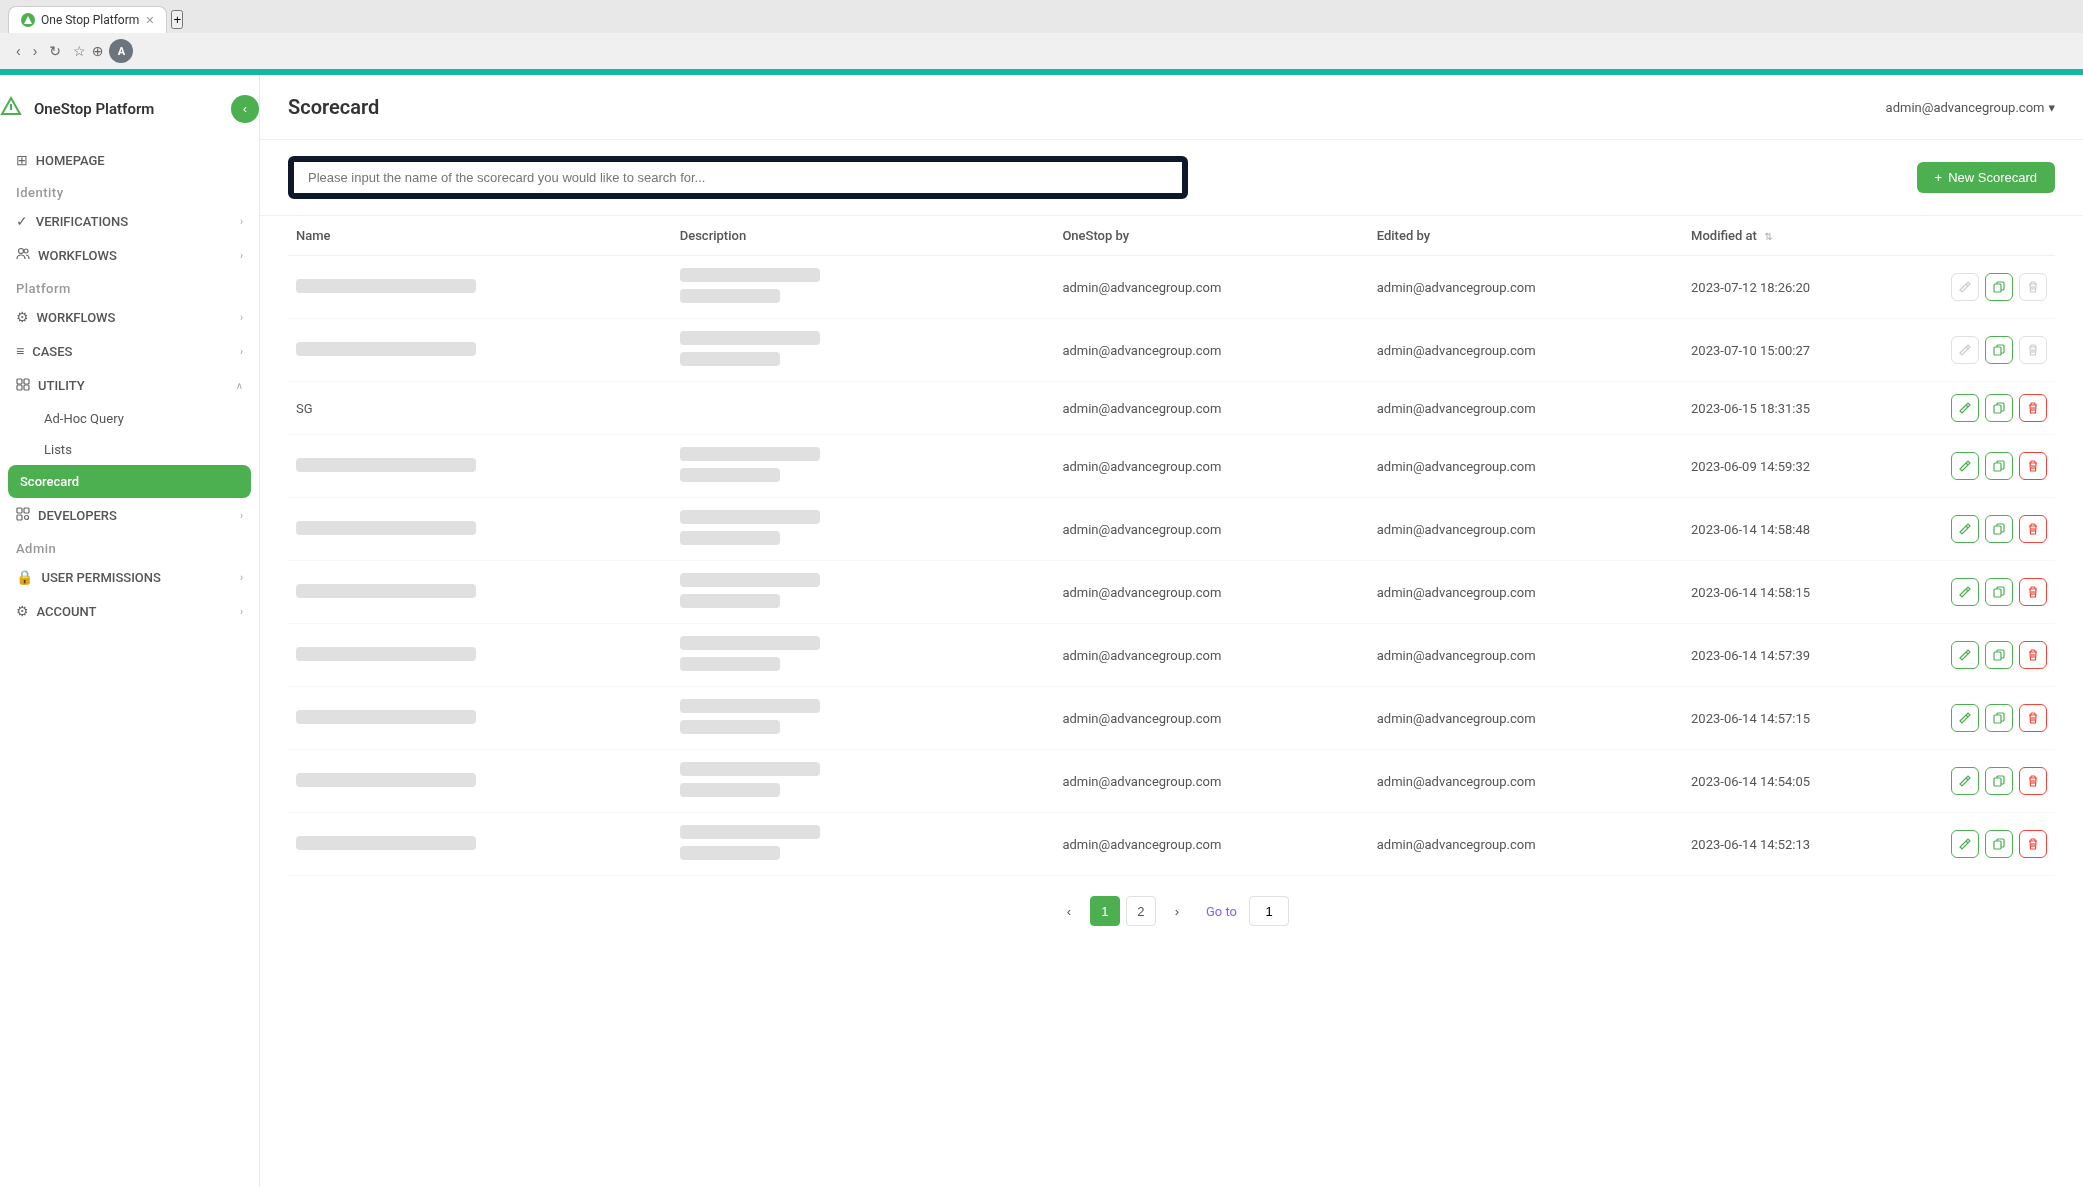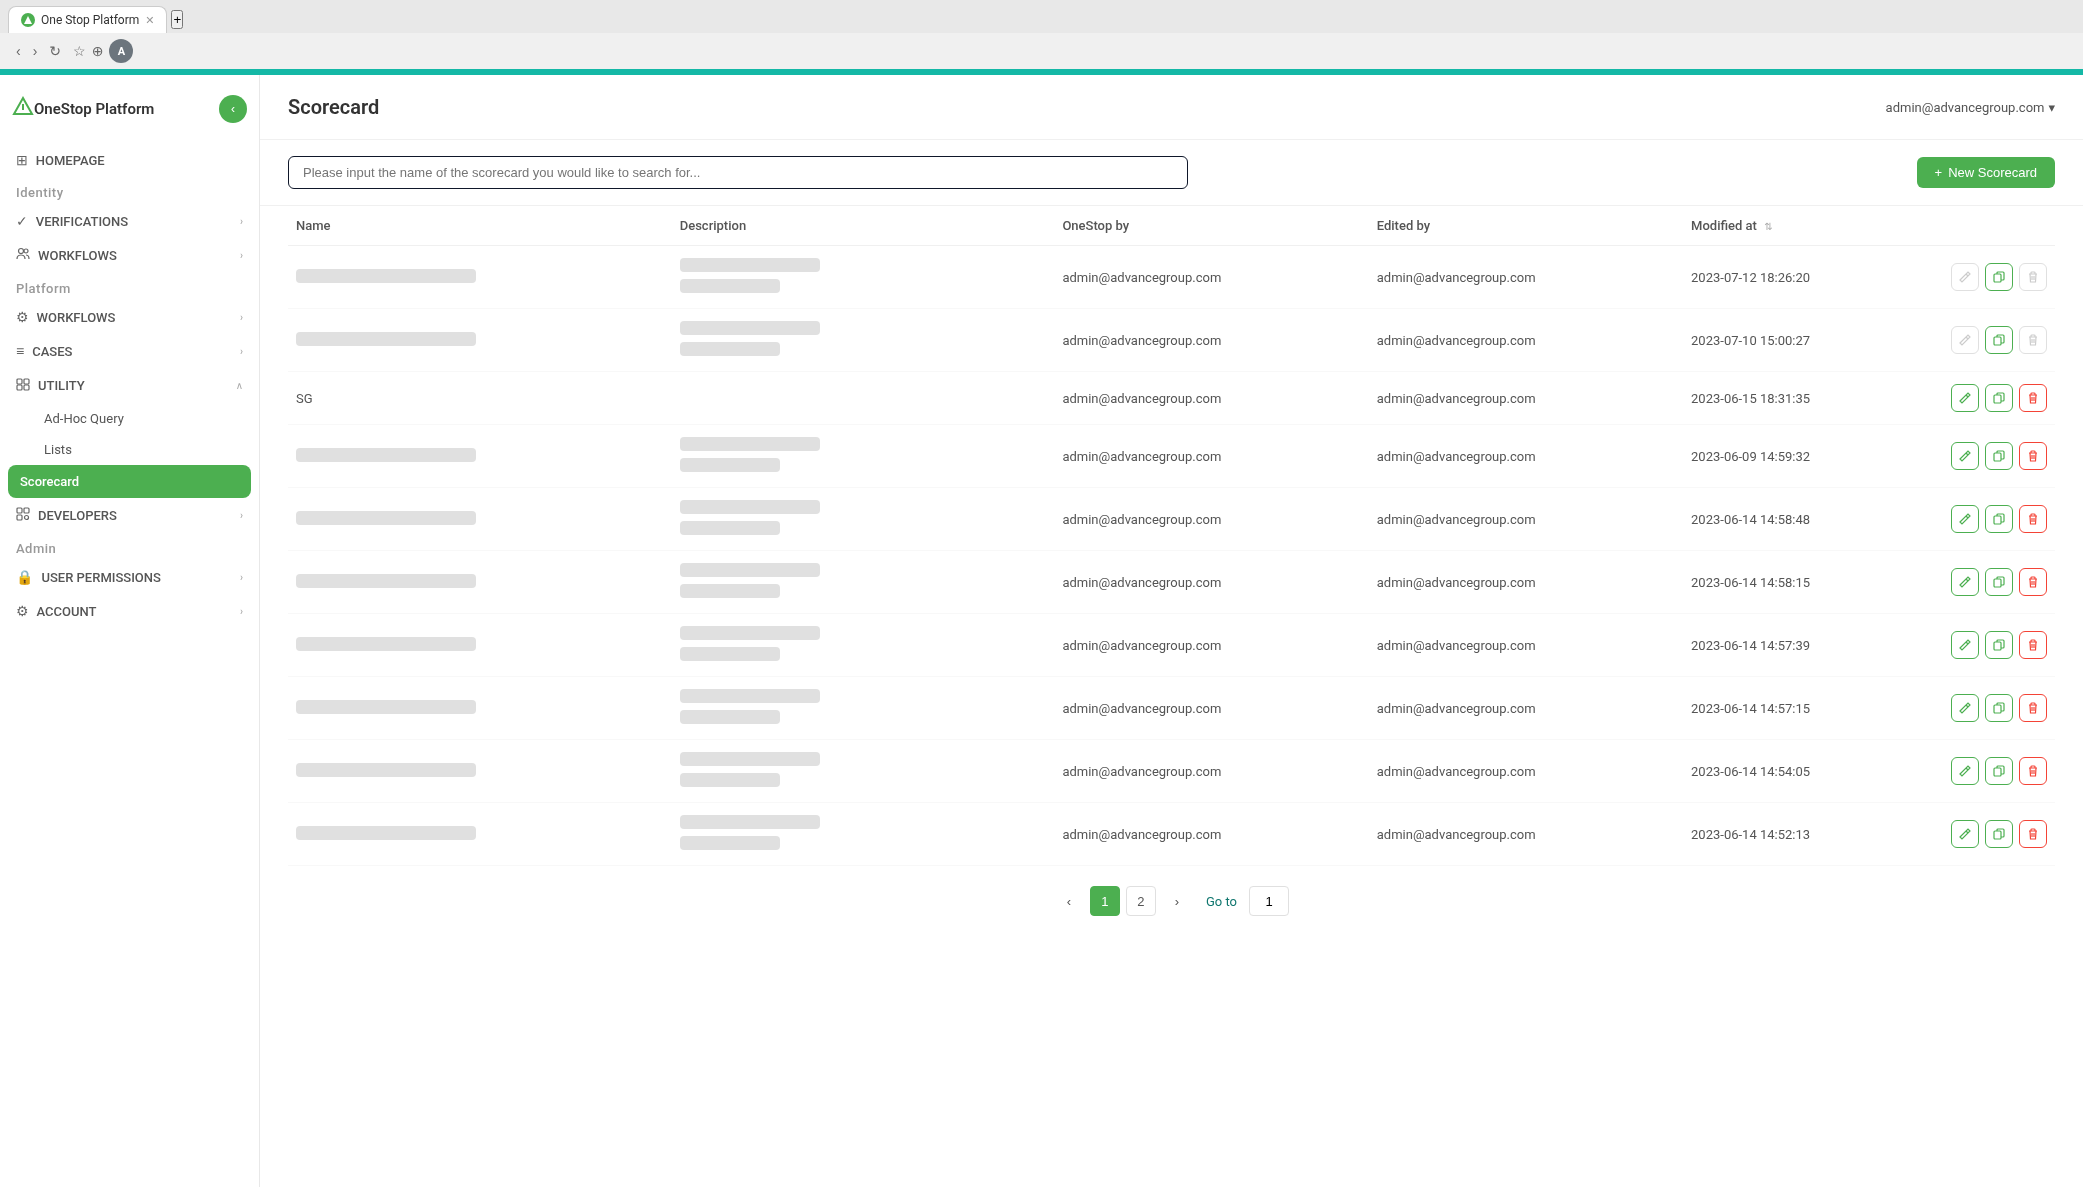--- a/index.html
+++ b/index.html
@@ -17,21 +17,21 @@
     .address-input { flex: 1; padding: 5px 10px; border: 1px solid #ddd; border-radius: 20px; font-size: 12px; background: white; color: #333; }
     .browser-actions { display: flex; gap: 6px; align-items: center; }
     .browser-action-btn { background: none; border: none; color: #666; font-size: 14px; cursor: pointer; }
     .user-avatar { width: 24px; height: 24px; border-radius: 50%; background: #6c757d; display: flex; align-items: center; justify-content: center; color: white; font-size: 11px; font-weight: bold; }
 
     
     .app-container { display: flex; height: calc(100vh - 70px); background: white; }
 
     
     .sidebar { width: 260px; min-width: 260px; background: white; border-right: 1px solid #e8e8e8; overflow-y: auto; padding: 12px 0; }
-    .sidebar-logo { display: flex; align-items: center; gap: 0; padding: 8px 12px 20px; }
+    .sidebar-logo { display: flex; align-items: center; gap: 12px; padding: 8px 0 20px; }
     .logo-icon { color: #4CAF50; font-size: 20px; }
     .logo-text { font-size: 15px; font-weight: 600; color: #333; }
     .sidebar-collapse-btn { width: 28px; height: 28px; border-radius: 50%; background: #4CAF50; border: none; color: white; cursor: pointer; display: flex; align-items: center; justify-content: center; font-size: 12px; margin-left: auto; }
 
     .sidebar-section-label { font-size: 13px; color: #999; font-weight: 500; padding: 8px 16px 4px; letter-spacing: 0.5px; }
     .sidebar-item { display: flex; align-items: center; gap: 8px; padding: 9px 16px; cursor: pointer; color: #555; font-size: 13px; font-weight: 500; }
     .sidebar-item .item-icon { font-size: 14px; color: #666; }
     .sidebar-item .chevron { margin-left: auto; font-size: 10px; color: #aaa; }
     .sidebar-item.active { background: #4CAF50; color: white; border-radius: 8px; margin: 0 8px; padding: 9px 12px; }
 
@@ -40,21 +40,21 @@
     
     .main-content { flex: 1; overflow-y: auto; background: white; }
 
     
     .page-header { display: flex; align-items: center; justify-content: space-between; padding: 20px 28px; border-bottom: 1px solid #f0f0f0; }
     .page-title { font-size: 20px; font-weight: 600; color: #333; }
     .user-info { font-size: 13px; color: #555; cursor: pointer; display: flex; align-items: center; gap: 4px; }
 
     
     .toolbar { display: flex; align-items: center; justify-content: space-between; padding: 16px 28px; border-bottom: 1px solid #f0f0f0; }
-    .search-input { flex: 1; max-width: 900px; padding: 8px 14px; border: 1px solid #0f172a; border-radius: 6px; font-size: 13px; color: #999; background: white; }
+    .search-input { flex: 1; max-width: 900px; padding: 8px 14px; border: 6px solid #0f172a; border-radius: 6px; font-size: 13px; color: #999; background: white; }
     .new-scorecard-btn { display: flex; align-items: center; gap: 6px; padding: 8px 18px; background: #4CAF50; color: white; border: none; border-radius: 6px; font-size: 13px; font-weight: 500; cursor: pointer; white-space: nowrap; }
 
     
     .table-container { padding: 0 28px; }
     table { width: 100%; border-collapse: collapse; }
     thead th { padding: 12px 8px; text-align: left; font-size: 13px; font-weight: 500; color: #555; border-bottom: 1px solid #f0f0f0; }
     thead th .sort-icon { font-size: 10px; color: #aaa; margin-left: 4px; }
     tbody tr { border-bottom: 1px solid #f8f8f8; }
     tbody td { padding: 12px 8px; font-size: 13px; color: #555; vertical-align: middle; }
 
@@ -68,21 +68,21 @@
     .action-btn.edit { border-color: #4CAF50; color: #4CAF50; background: white; }
     .action-btn.copy { border-color: #4CAF50; color: #4CAF50; background: white; }
     .action-btn.delete { border-color: #f44336; color: #f44336; background: white; }
     .action-btn.disabled { border-color: #e0e0e0; color: #ccc; background: white; cursor: not-allowed; }
 
     
     .pagination { display: flex; align-items: center; justify-content: center; padding: 20px; gap: 6px; }
     .page-btn { width: 30px; height: 30px; border-radius: 4px; border: 1px solid #e0e0e0; background: white; cursor: pointer; display: flex; align-items: center; justify-content: center; font-size: 13px; color: #555; }
     .page-btn.active { background: #4CAF50; color: white; border-color: #4CAF50; }
     .page-btn.nav { border: none; color: #555; }
-    .goto-label { font-size: 13px; color: #0f766e; margin-left: 8px; }
+    .goto-label { font-size: 13px; color: #8b5cf6; margin-left: 8px; }
     .goto-input { width: 40px; height: 30px; border: 1px solid #e0e0e0; border-radius: 4px; text-align: center; font-size: 13px; margin-left: 6px; }
   </style>
 </head>
 <body>
 
 <div class="browser-chrome">
   <div class="browser-tabs">
     <div class="browser-tab">
       <div class="tab-icon">
         <svg width="10" height="10" viewBox="0 0 10 10">

